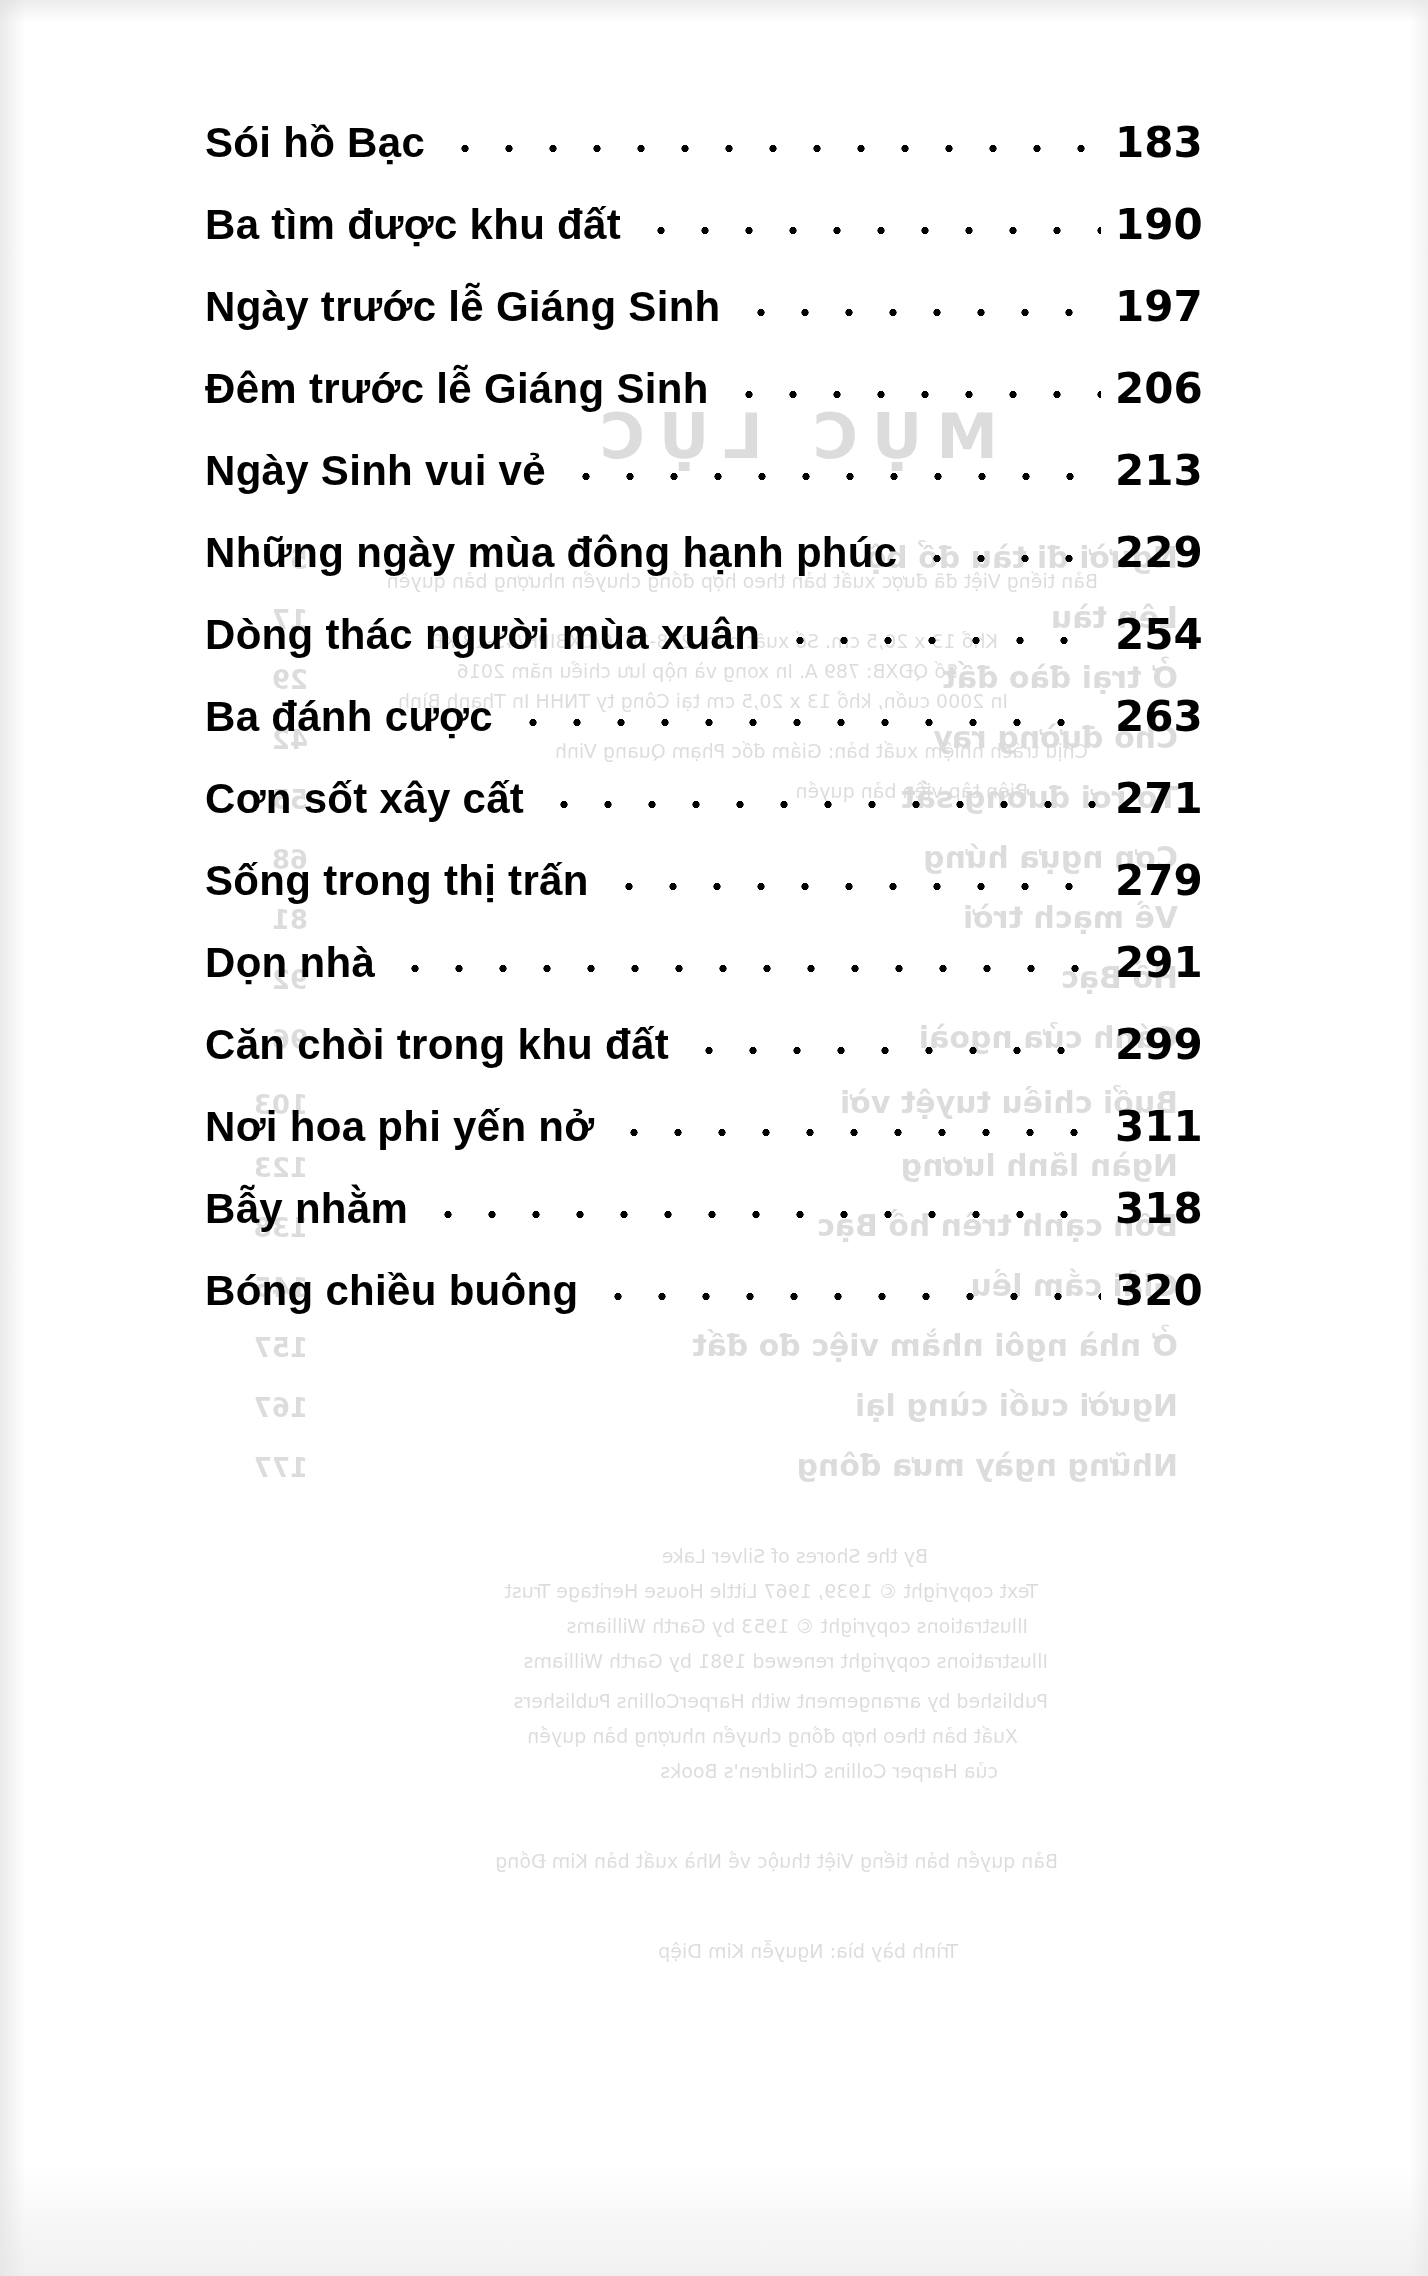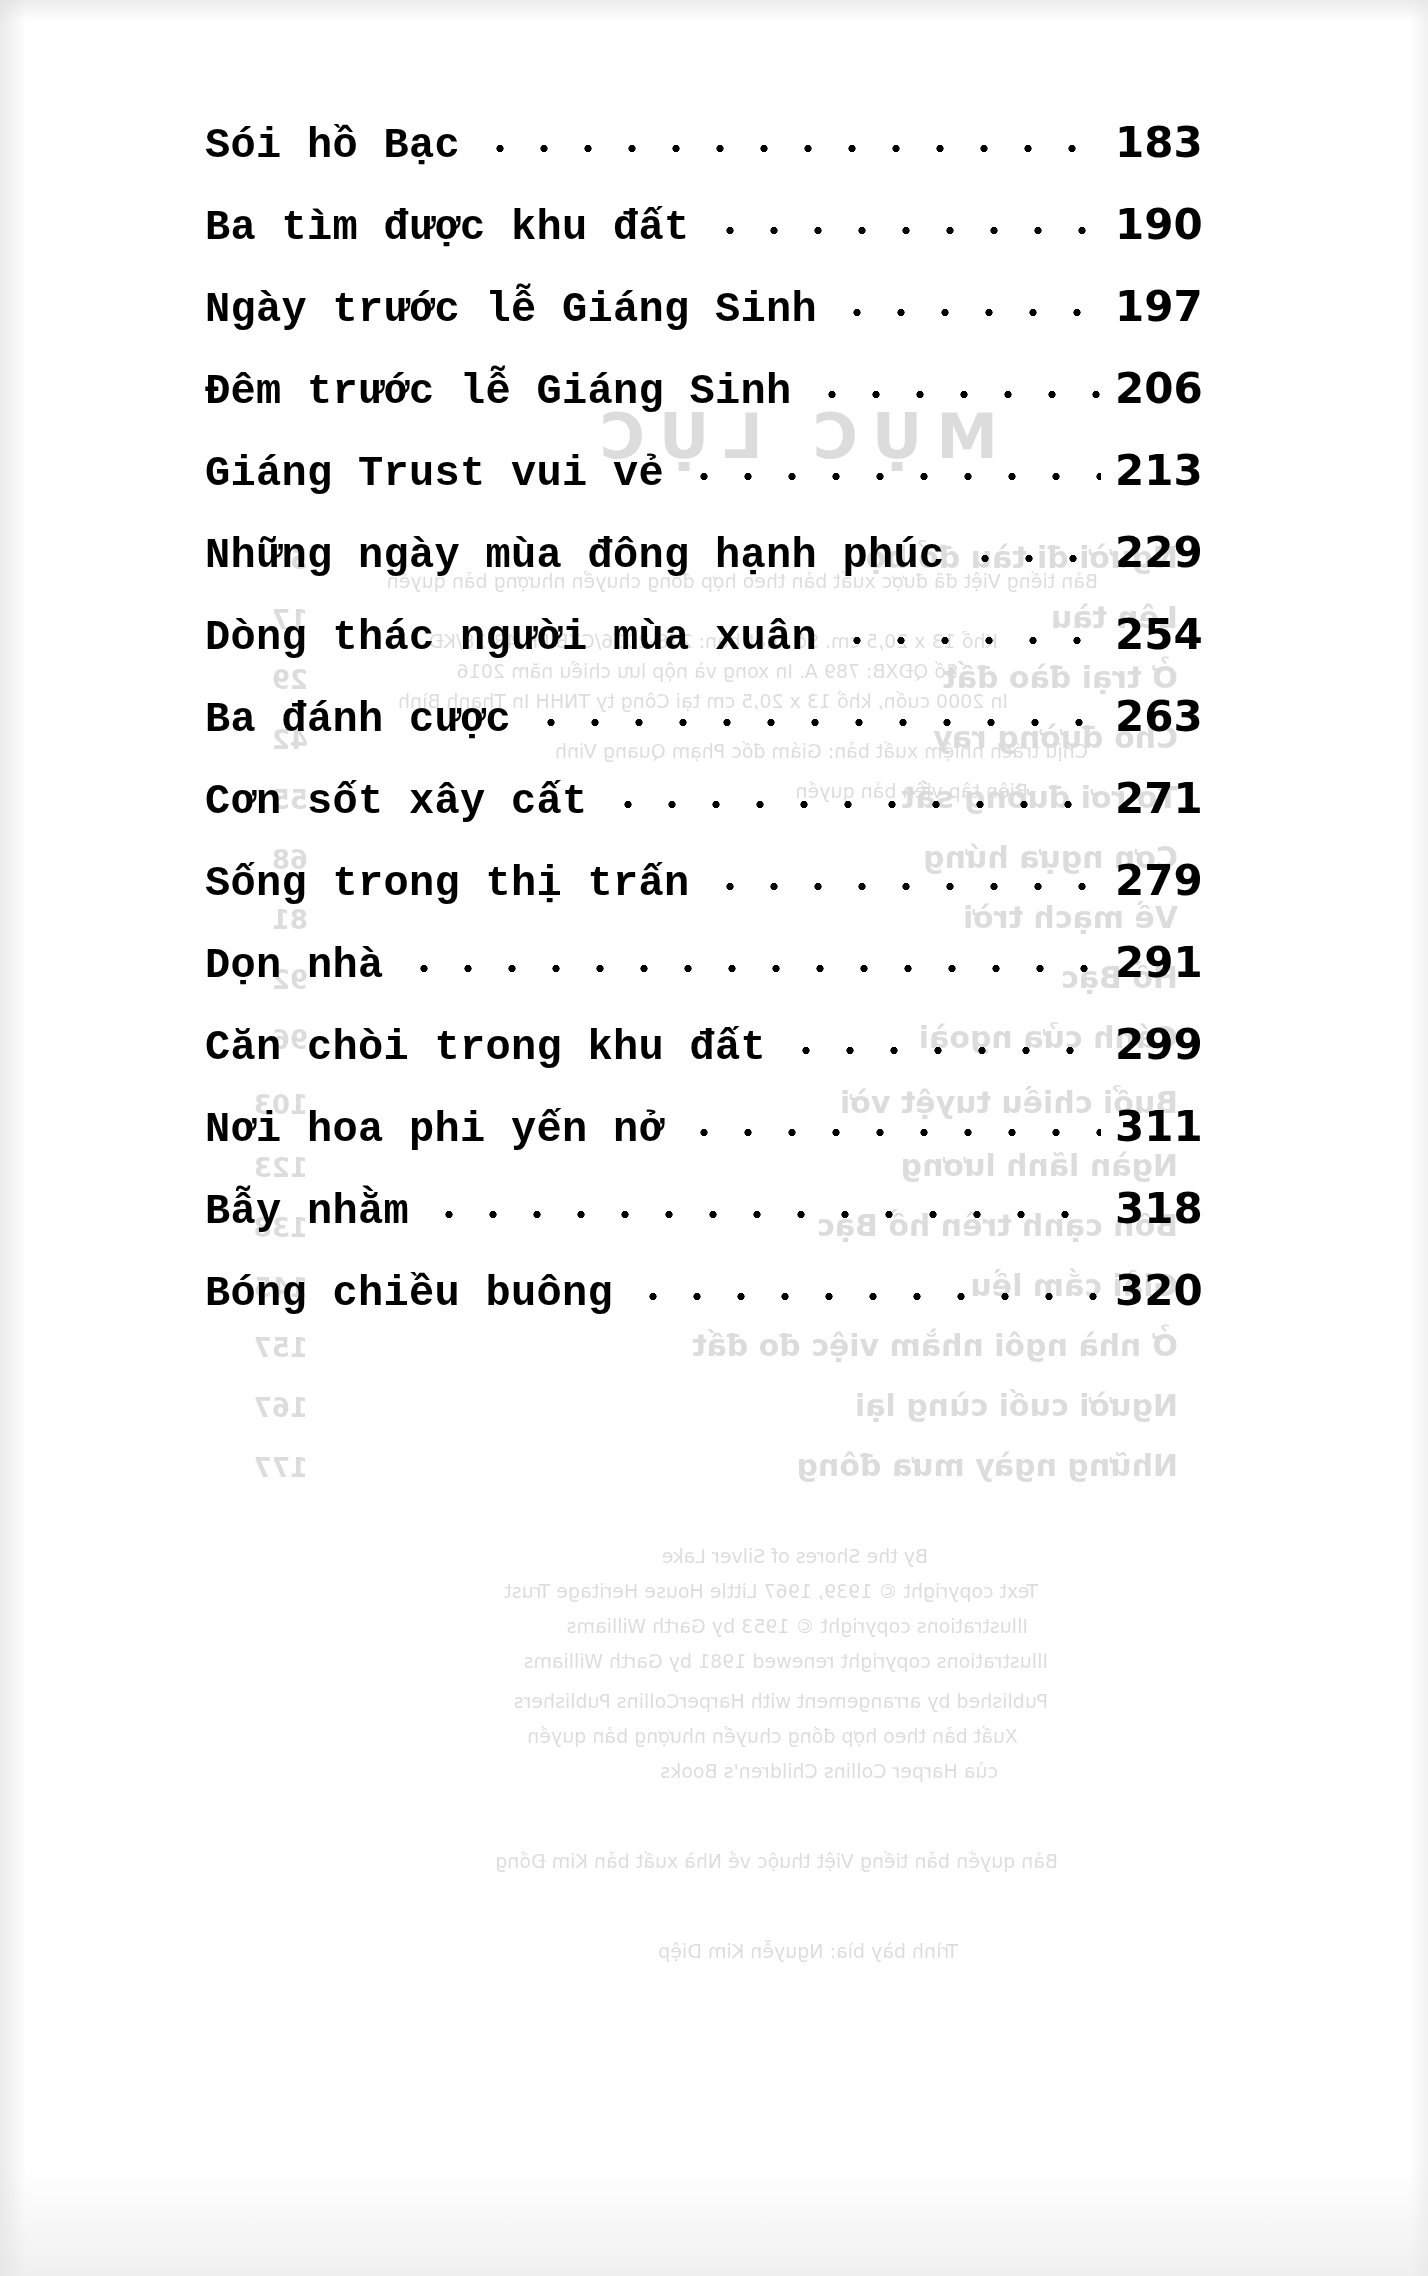--- a/index.html
+++ b/index.html
@@ -85,21 +85,21 @@
     position: relative;
     display: flex;
     align-items: baseline;
     height: 82px;
   }
   .toc-title {
     font-size: 42px;
     font-weight: 700;
     white-space: nowrap;
     letter-spacing: .3px;
-    font-family: Liberation Mono, monospace;
+    font-family: Liberation Sans, sans-serif;
   }
   .dots {
     flex: 1 1 auto;
     margin: 0 14px 0 18px;
     position: relative;
     height: 1em;
     overflow: hidden;
   }
   .dots::after {
     content: "";
@@ -199,21 +199,21 @@
       <span class="toc-page">197</span>
     </div>
 
     <div class="toc-row">
       <span class="toc-title">Đêm trước lễ Giáng Sinh</span>
       <span class="dots"></span>
       <span class="toc-page">206</span>
     </div>
 
     <div class="toc-row">
-      <span class="toc-title">Giáng Trust vui vẻ</span>
+      <span class="toc-title">Ngày Sinh vui vẻ</span>
       <span class="dots"></span>
       <span class="toc-page">213</span>
     </div>
 
     <div class="toc-row">
       <span class="toc-title">Những ngày mùa đông hạnh phúc</span>
       <span class="dots"></span>
       <span class="toc-page">229</span>
     </div>
 

